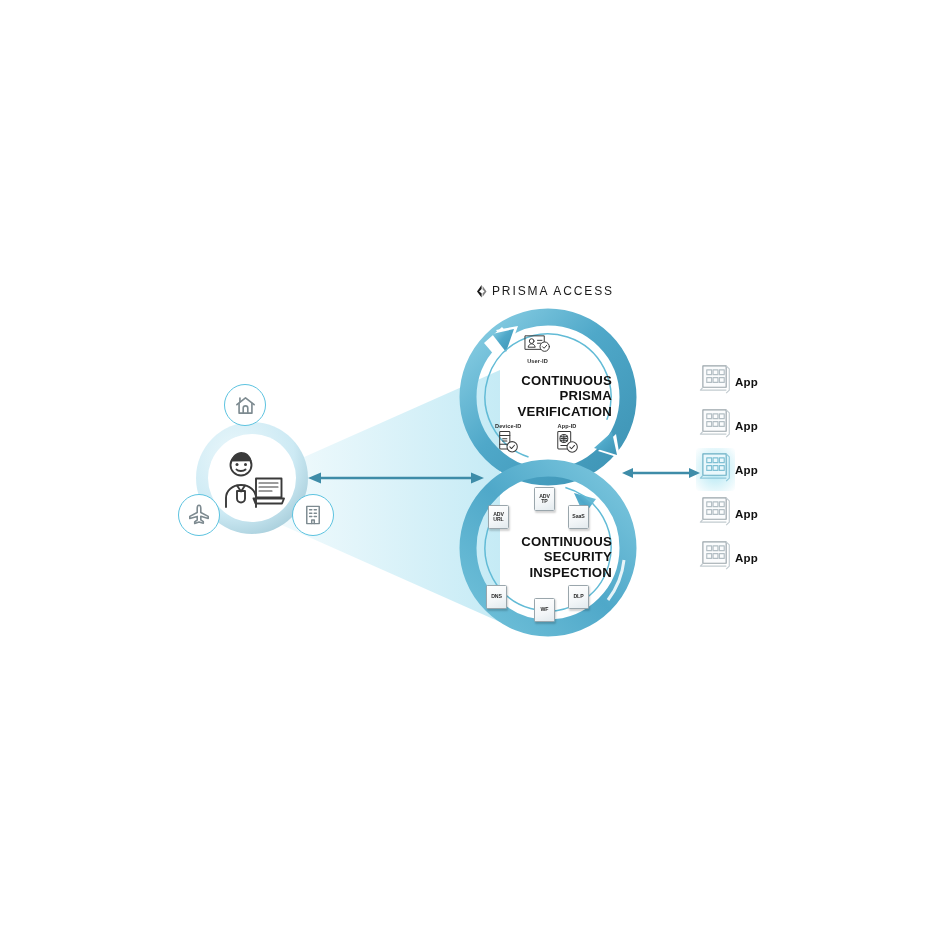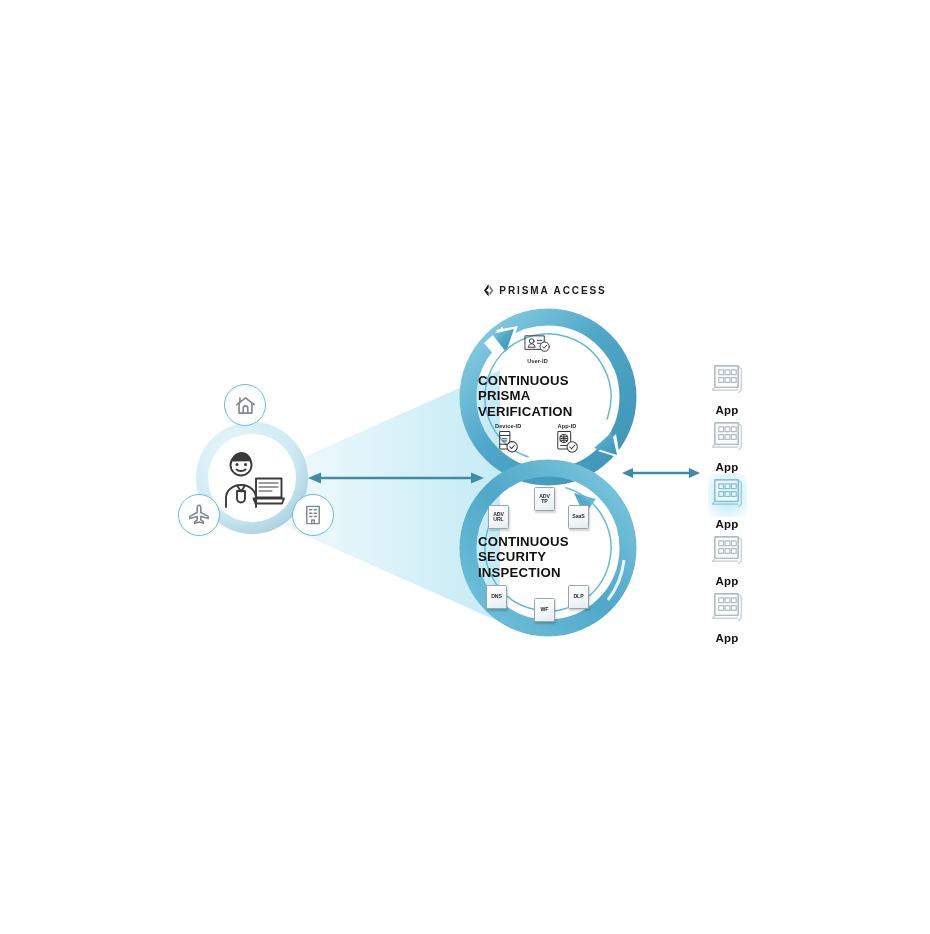--- a/index.html
+++ b/index.html
@@ -53,30 +53,30 @@
     letter-spacing: .4px; color: #111; line-height: 1.25; z-index: 5;
   }
   .lp-arrow { position: absolute; left: 308px; top: 470px; z-index: 5; }
 
   
   .pa-logo {
     position: absolute; left: 470px; top: 284px; width: 150px;
     display: flex; align-items: center; justify-content: center; gap: 5px; z-index: 6;
   }
   .pa-text {
-    font-weight: bold; font-size: 10px; letter-spacing: 1.9px; color: #1a1a1a;
+    font-weight: normal; font-size: 12px; letter-spacing: 1.9px; color: #1a1a1a;
     white-space: nowrap;
   }
 
   
   .ring-svg { position: absolute; left: 440px; top: 300px; z-index: 2; }
 
   
   .ring-title {
-    position: absolute; text-align: left; font-weight: bold;
+    position: absolute; text-align: right; font-weight: bold;
     color: #111; line-height: 1.16; z-index: 5;
   }
   #title-trust { left: 478px; top: 373px; width: 134px; font-size: 13.2px; letter-spacing: .2px; }
   #title-sec   { left: 478px; top: 534px; width: 134px; font-size: 13.2px; letter-spacing: .2px; }
 
   .node { position: absolute; z-index: 5; display: flex; flex-direction: column; align-items: center; }
   .node-lbl { font-size: 5.6px; font-weight: bold; color: #2b2b2b; letter-spacing: .1px; white-space: nowrap; }
   .node-lbl.below { order: 2; margin-top: .5px; }
   .node-lbl.above { order: 0; margin-bottom: .5px; }
   .node-ico { order: 1; }
@@ -86,21 +86,21 @@
     background: linear-gradient(160deg,#ffffff 0%,#f3f6f8 60%,#e3eaee 100%);
     border: 1px solid #9aa6ac; border-radius: 1.5px;
     box-shadow: 1px 1.5px 2px rgba(0,0,0,.18);
     display: flex; align-items: center; justify-content: center;
     font-size: 5.2px; font-weight: bold; color: #2b2b2b; text-align: center;
     line-height: 1.02; letter-spacing: -.1px;
   }
 
   
   .apps { position: absolute; left: 696px; top: 360px; width: 62px; z-index: 4; }
-  .app-row { display: flex; flex-direction: column; align-items: center; margin-bottom: 1px; }
+  .app-row { display: flex; flex-direction: row; align-items: center; margin-bottom: 1px; }
   .app-ico-wrap { padding: 3px; border-radius: 3px; position: relative; }
   .app-ico-wrap.hl {
     background: radial-gradient(ellipse at center, rgba(122,214,236,.62) 0%, rgba(160,226,240,.34) 60%, rgba(255,255,255,0) 100%);
   }
   .app-lbl { font-size: 11.5px; font-weight: bold; color: #111; margin-top: 1px; letter-spacing: .2px; }
 
   .right-arrow { position: absolute; left: 622px; top: 465px; z-index: 5; }
 </style>
 </head>
 <body>

